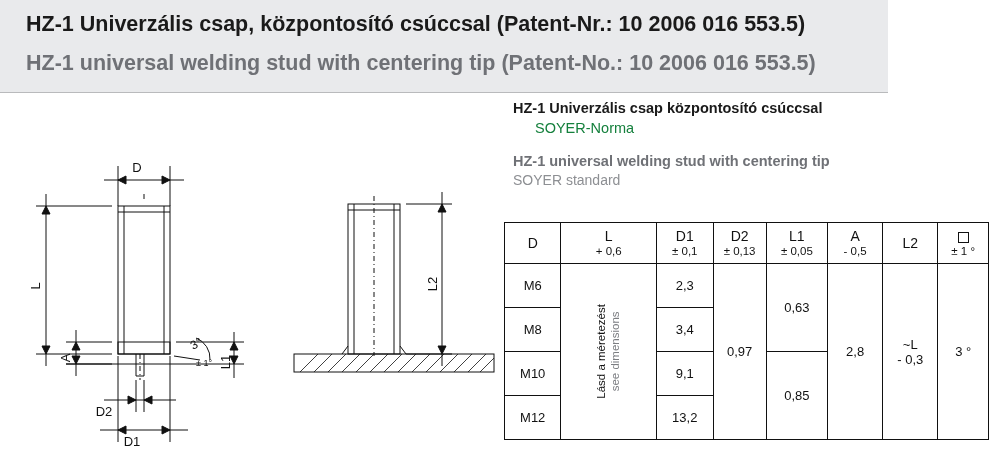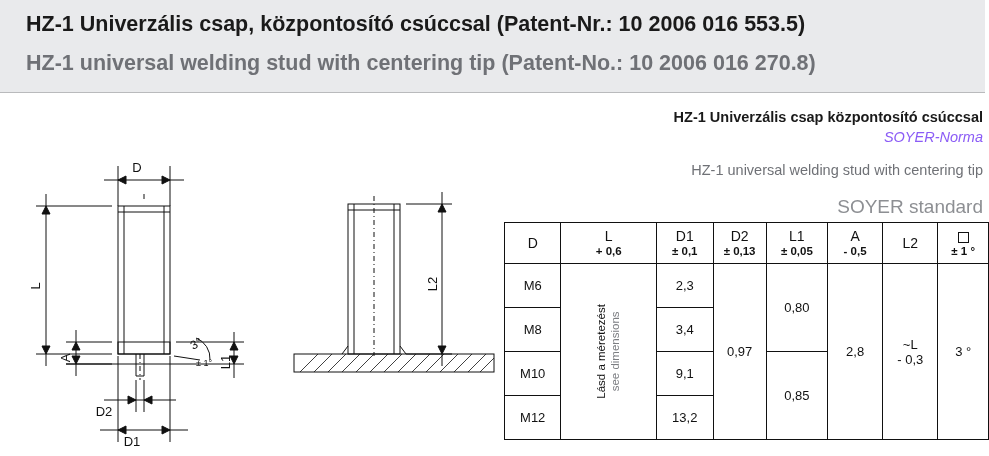--- a/index.html
+++ b/index.html
@@ -17,21 +17,21 @@
     position: relative;
     width: 989px;
     height: 456px;
     background: #ffffff;
   }
   
   .header {
     position: absolute;
     left: 0;
     top: 0;
-    width: 985px;
+    width: 888px;
     height: 93px;
     background: #e9eaec;
     border-bottom: 1px solid #b9babc;
     box-sizing: border-box;
     padding-left: 46px;
   }
   .header .title-hu {
     position: absolute;
     left: 26px;
     top: 12px;
@@ -46,49 +46,47 @@
     top: 51px;
     font-size: 21.5px;
     font-weight: bold;
     color: #6f7176;
     white-space: nowrap;
   }
   
   .caption {
     position: absolute;
     left: 513px;
-    top: 109px;
+    top: 100px;
     width: 470px;
-    text-align: right;
   }
   .caption .line {
     white-space: nowrap;
   }
   .cap-hu-1 {
     font-size: 14.5px;
     font-weight: bold;
     color: #1a1a1a;
   }
   .cap-hu-2 {
     font-size: 14.5px;
-    color: #8b5cf6;
+    color: #15803d;
     margin-top: 4px;
-    margin-left: 6px;
-    font-style: italic;
+    margin-left: 22px;
   }
   .cap-en-1 {
     font-size: 14.5px;
-    font-weight: normal;
+    font-weight: bold;
     color: #6f7176;
     margin-top: 17px;
   }
   .cap-en-2 {
-    font-size: 19px;
+    font-size: 14px;
     color: #8d8f93;
-    margin-top: 18px;
+    margin-top: 3px;
   }
   
   .spec-table {
     position: absolute;
     left: 504px;
     top: 222px;
     border-collapse: collapse;
     table-layout: fixed;
   }
   .spec-table td, .spec-table th {
@@ -103,21 +101,20 @@
   .spec-table thead td {
     height: 40px;
     line-height: 1.15;
   }
   .spec-table .hdr-main {
     font-size: 14px;
   }
   .spec-table .hdr-sub {
     font-size: 11.5px;
     display: block;
-    font-weight: bold;
   }
   .spec-table tbody td {
     height: 43px;
   }
   .col-d { width: 62px; }
   .col-l { width: 70px; }
   .col-d1 { width: 62px; }
   .col-d2 { width: 58px; }
   .col-l1 { width: 68px; }
   .col-a { width: 62px; }
@@ -159,21 +156,21 @@
   }
   svg { display: block; }
 </style>
 </head>
 <body>
 
 <div id="page">
 
   <div class="header">
     <div class="title-hu">HZ-1 Univerzális csap, központosító csúccsal (Patent-Nr.: 10 2006 016 553.5)</div>
-    <div class="title-en">HZ-1  universal welding stud with centering tip (Patent-No.: 10 2006 016 270.8)</div>
+    <div class="title-en">HZ-1  universal welding stud with centering tip (Patent-No.: 10 2006 016 553.5)</div>
   </div>
 
   <div class="drawing">
     <svg width="500" height="362" viewBox="0 0 500 362">
       <g stroke="#111111" fill="none" stroke-width="1">
 
         <rect x="118" y="112" width="52" height="148"></rect>
 
         <line x1="124" y1="112" x2="124" y2="260"></line>
         <line x1="164" y1="112" x2="164" y2="260"></line>
@@ -333,21 +330,21 @@
       <tr>
         <td>M6</td>
         <td class="vert-cell" rowspan="4">
           <span class="vert-inner">
             <span class="vert-hu">Lásd a méretezést</span><br>
             <span class="vert-en">see dimensions</span>
           </span>
         </td>
         <td>2,3</td>
         <td rowspan="4">0,97</td>
-        <td rowspan="2">0,80</td>
+        <td rowspan="2">0,63</td>
         <td rowspan="4">2,8</td>
         <td rowspan="4">
           <span>~L</span><br>
           <span>- 0,3</span>
         </td>
         <td rowspan="4">3 °</td>
       </tr>
       <tr>
         <td>M8</td>
         <td>3,4</td>

